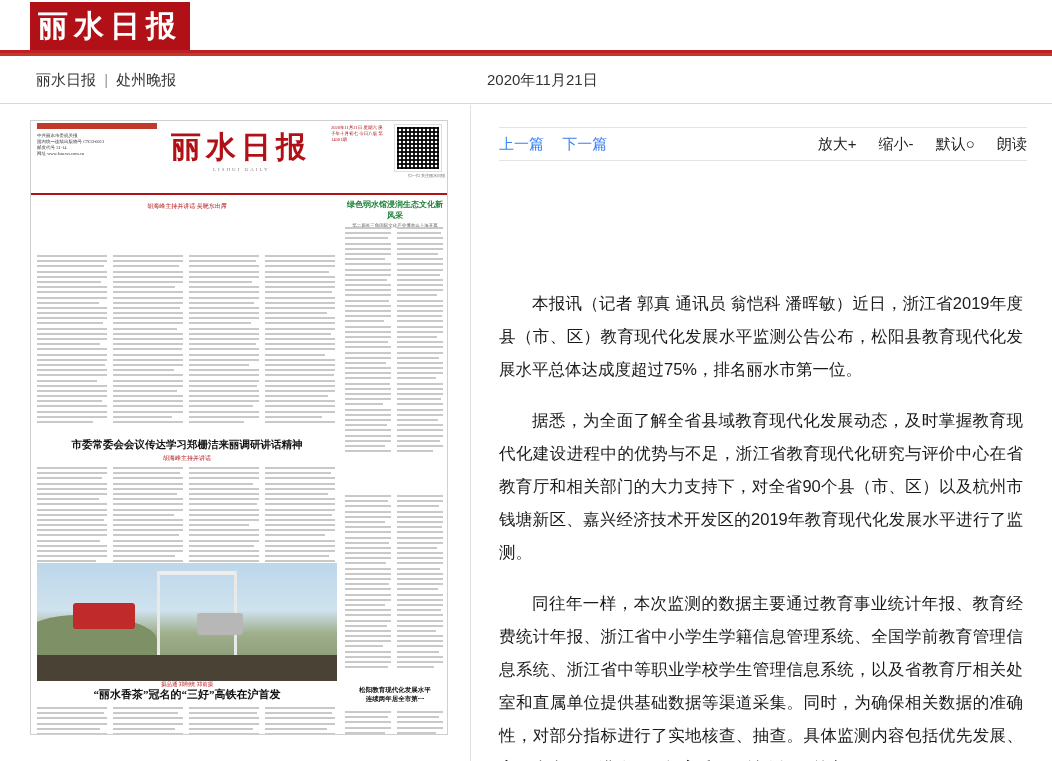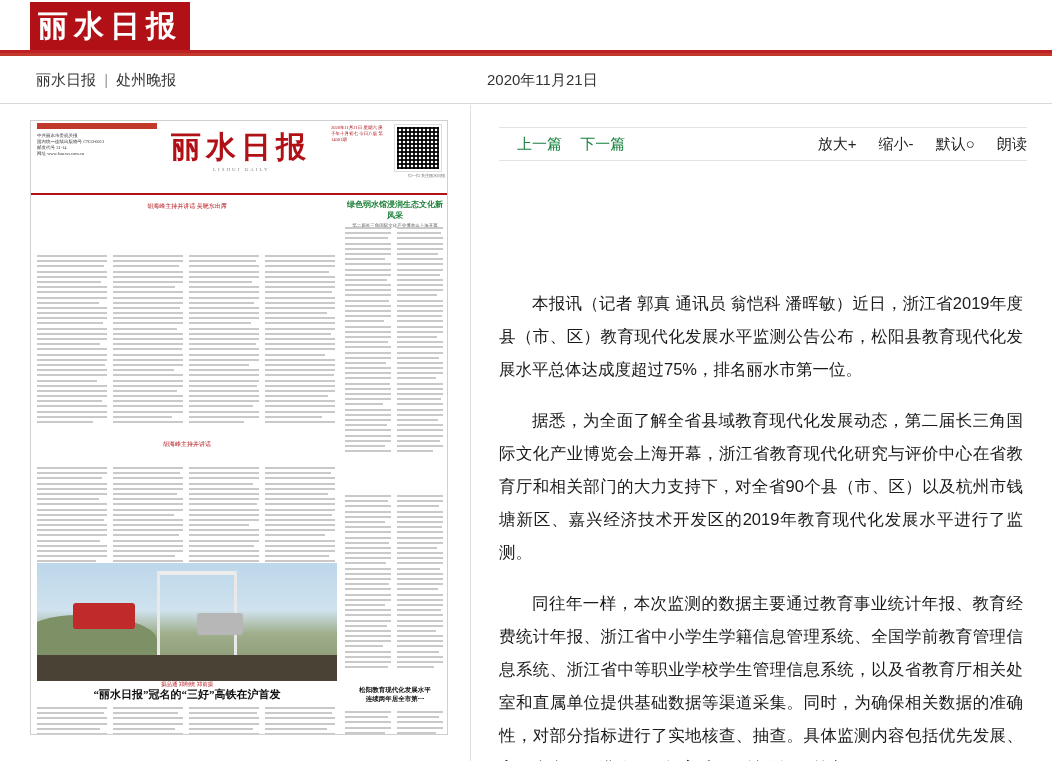--- a/index.html
+++ b/index.html
@@ -210,22 +210,22 @@
     content:""; position:absolute; right:0; top:0; width:6px; height:6px; background:#e9e9e9; border-left:1px solid #c9c9c9; border-bottom:1px solid #c9c9c9;
   }
 
   
   .toolbar {
     position: absolute; left: 28px; top: 22px; width: 528px; height: 34px;
     border-top: 1px solid #e3e3e3;
     border-bottom: 1px solid #e3e3e3;
   }
   .toolbar-left {
-    position: absolute; left: 18px; top: 50%; transform: translateY(-50%);
-    font-size: 15px; color:#15803d;
+    position: absolute; left: 0; top: 50%; transform: translateY(-50%);
+    font-size: 15px; color:#3b82f6;
   }
   .toolbar-left span { margin-right: 14px; cursor: pointer; }
   .toolbar-right {
     position: absolute; right: 0; top: 50%; transform: translateY(-50%);
     font-size: 15px; color:#222;
   }
   .toolbar-right span { margin-left: 18px; cursor: pointer; }
 
   .art-title {
     position: absolute; left: 24px; top: 72px; width: 536px;
@@ -425,20 +425,21 @@
               <i style="width:100%"></i>
               <i style="width:90%"></i>
               <i style="width:100%"></i>
               <i style="width:100%"></i>
               <i style="width:100%"></i>
               <i style="width:82%"></i>
               <i style="width:100%"></i>
           </div>
 
           <div class="colbox" style="left:6px; top:243px;">
+            <div class="headline2">市委常委会会议传达学习郑栅洁来丽调研讲话精神</div>
             <div class="subline2">胡海峰主持并讲话</div>
           </div>
 
           <div class="colbox tlines" style="left:6px; top:272px; width:70px;">
             <i style="width:100%"></i>
               <i style="width:100%"></i>
               <i style="width:93%"></i>
               <i style="width:100%"></i>
               <i style="width:100%"></i>
               <i style="width:100%"></i>
@@ -535,21 +536,21 @@
           <div class="photo">
             <div class="mount"></div>
             <div class="ride-bar"></div>
             <div class="ride-frame"></div>
             <div class="gondola"></div>
             <div class="gondola2"></div>
             <div class="crowd"></div>
           </div>
 
           <div class="subline3">摄品通 郑刚统 郑前摄</div>
-          <div class="headline3">“丽水日报”冠名的“三好”高铁在沪首发</div>
+          <div class="headline3">“丽水香茶”冠名的“三好”高铁在沪首发</div>
 
           <div class="colbox tlines" style="left:6px; top:512px; width:70px;">
             <i style="width:100%"></i>
               <i style="width:96%"></i>
               <i style="width:100%"></i>
               <i style="width:100%"></i>
               <i style="width:90%"></i>
               <i style="width:100%"></i>
           </div>
           <div class="colbox tlines" style="left:82px; top:512px; width:70px;">
@@ -784,21 +785,21 @@
           <span>放大+</span>
           <span>缩小-</span>
           <span>默认○</span>
           <span>朗读</span>
         </div>
       </div>
 
 
       <div class="art-body">
         <p>本报讯（记者 郭真 通讯员 翁恺科 潘晖敏）近日，浙江省2019年度县（市、区）教育现代化发展水平监测公告公布，松阳县教育现代化发展水平总体达成度超过75%，排名丽水市第一位。</p>
-        <p>据悉，为全面了解全省县域教育现代化发展动态，第二届长三角国际文化产业博览会上海开幕，浙江省教育现代化研究与评价中心在省教育厅和相关部门的大力支持下，对全省90个县（市、区）以及杭州市钱塘新区、嘉兴经济技术开发区的2019年教育现代化发展水平进行了监测。</p>
+        <p>据悉，为全面了解全省县域教育现代化发展动态，及时掌握教育现代化建设进程中的优势与不足，浙江省教育现代化研究与评价中心在省教育厅和相关部门的大力支持下，对全省90个县（市、区）以及杭州市钱塘新区、嘉兴经济技术开发区的2019年教育现代化发展水平进行了监测。</p>
         <p>同往年一样，本次监测的数据主要通过教育事业统计年报、教育经费统计年报、浙江省中小学生学籍信息管理系统、全国学前教育管理信息系统、浙江省中等职业学校学生管理信息系统，以及省教育厅相关处室和直属单位提供基础数据等渠道采集。同时，为确保相关数据的准确性，对部分指标进行了实地核查、抽查。具体监测内容包括优先发展、育人为本、促进公平、教育质量、社会认可等方面。</p>
 
       </div>
     </div>
 
 
   </div>
 </div>
 
 </body></html>

